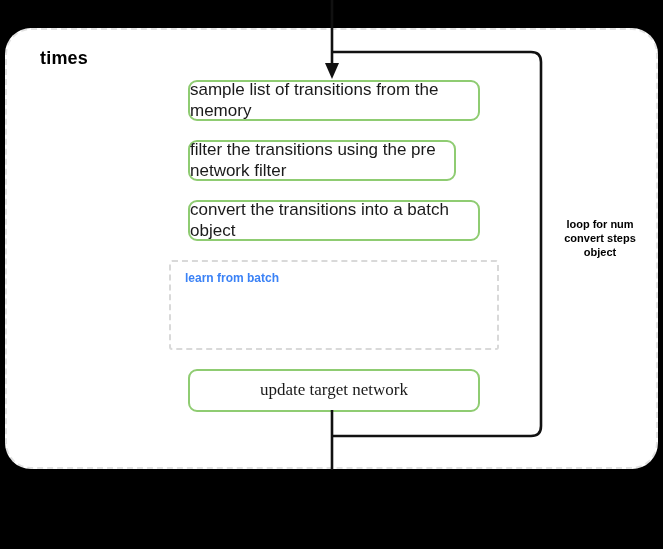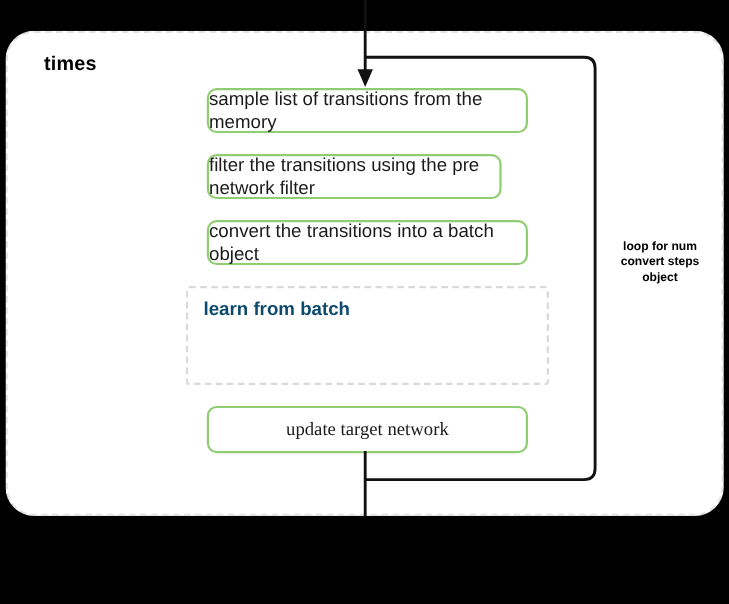--- a/index.html
+++ b/index.html
@@ -72,23 +72,23 @@
     box-sizing: border-box;
     background: #ffffff;
     border: 2px dashed #d9d9d9;
     border-radius: 3px;
   }
   .subgroup-title {
     position: absolute;
     left: 14px;
     top: 8px;
     width: 150px;
-    font-size: 17px;
+    font-size: 12px;
     font-weight: bold;
-    color: #0c4a6e;
+    color: #3b82f6;
     line-height: 1.35;
   }
 
   
   .loop-caption {
     position: absolute;
     left: 546px;
     top: 215px;
     width: 104px;
     font-size: 11px;

